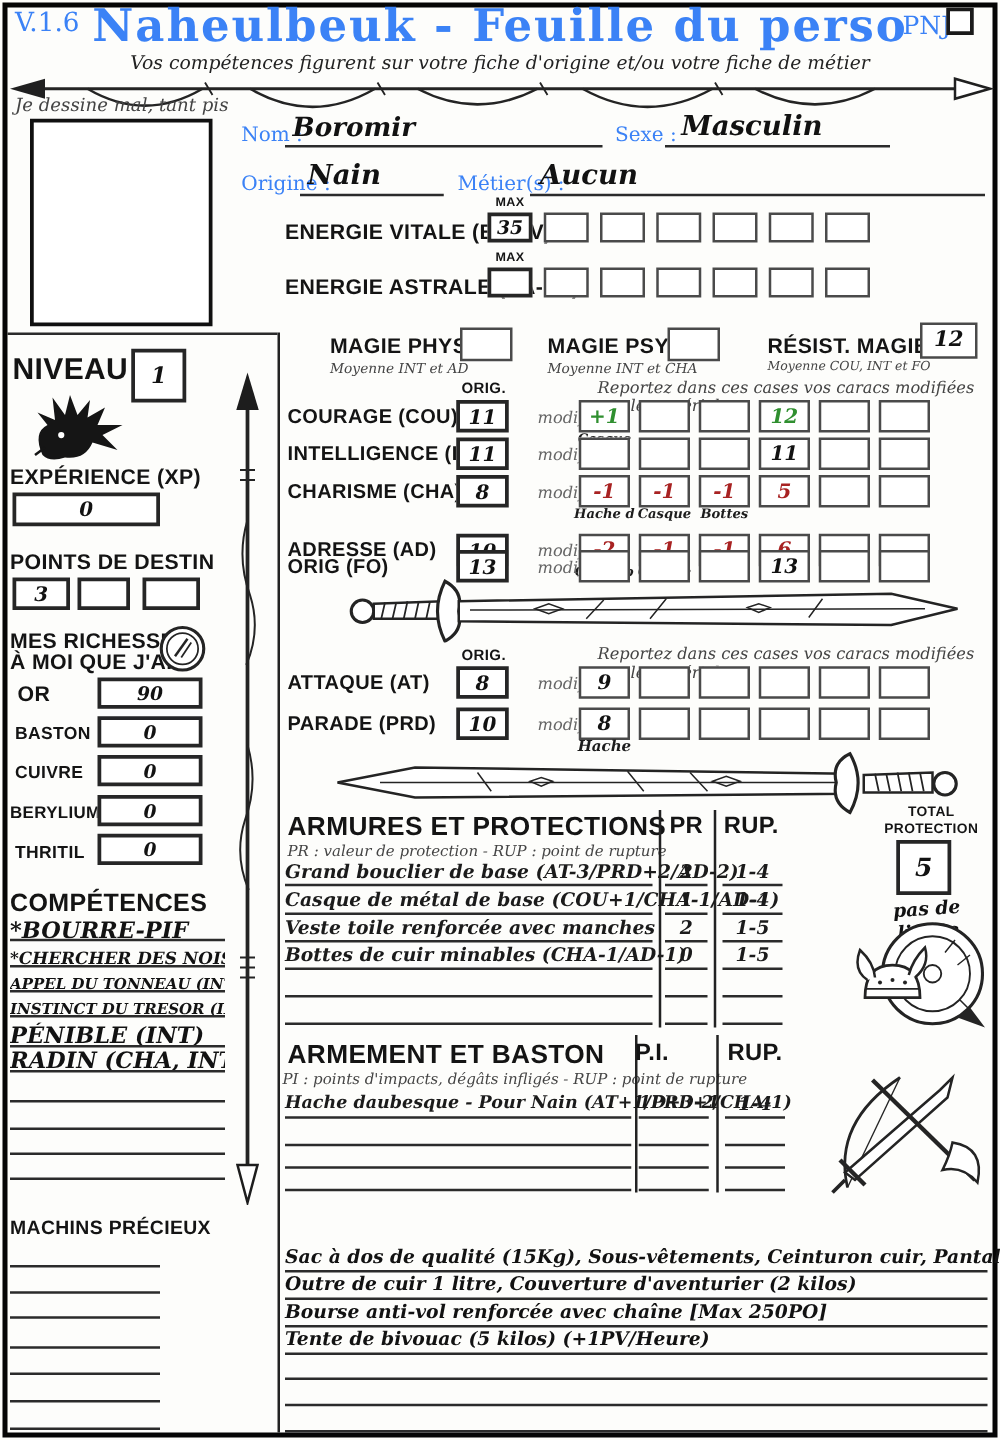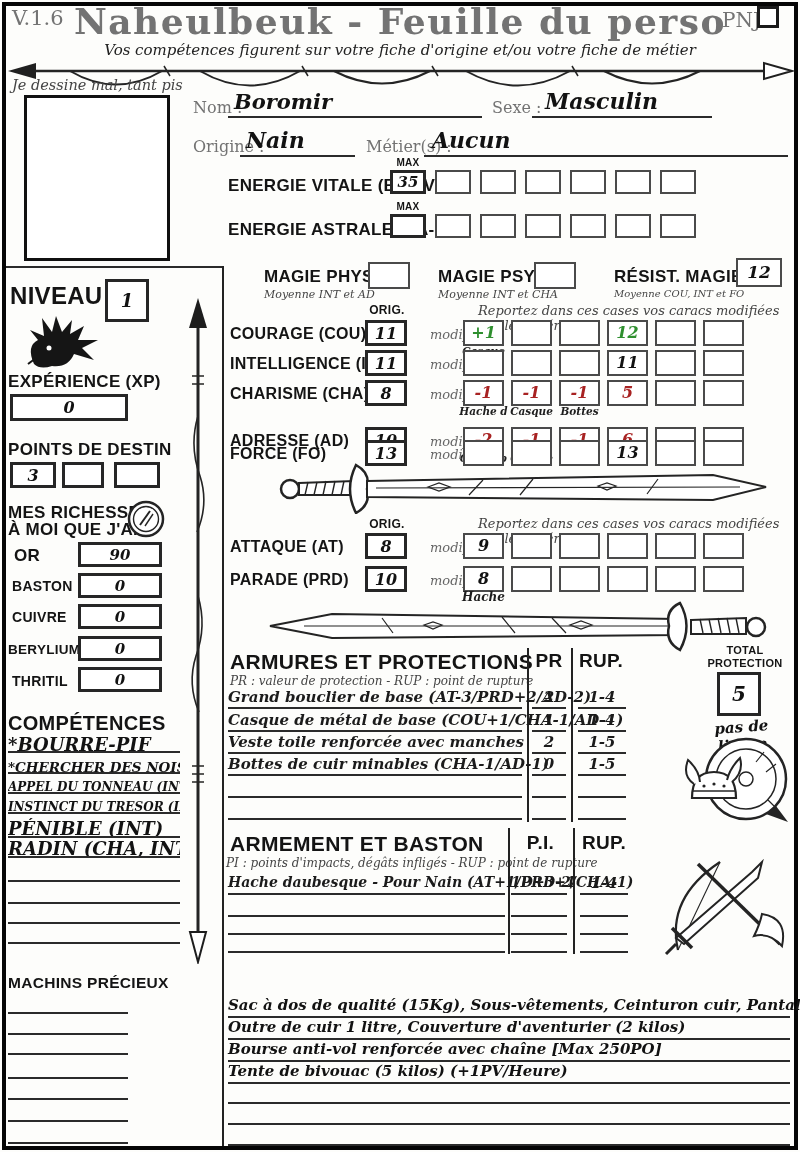--- a/index.html
+++ b/index.html
@@ -1,21 +1,21 @@
 <!DOCTYPE html>
 <html><head>
 <meta charset="utf-8">
 <style>
   *{box-sizing:border-box;margin:0;padding:0}
   body{margin:0;background:#9a9a9a;font-family:"Liberation Sans",sans-serif}
   #page{position:relative;width:800px;height:1152px;background:#fdfdfb;color:#1b1b1b;overflow:hidden;margin:0 auto}
   .frame{position:absolute;inset:2px;border:4px solid #050505;pointer-events:none}
   .abs{position:absolute}
   .bold{font-family:"Liberation Sans",sans-serif;font-weight:800;letter-spacing:.3px;color:#141414}
-  .srf{font-family:"DejaVu Serif",serif;color:#737373}
+  .srf{font-family:"DejaVu Serif",serif;color:#3b82f6}
   .hand{font-family:"DejaVu Serif",serif;font-style:italic;font-weight:700;color:#121212}
   .box{position:absolute;border:2px solid #4a4a4a;background:#fff;text-align:center}
   .obox{border-width:3px;border-color:#262626}
   .mcell{width:41px;height:26px}
   .ebox{width:36px;height:24px}
   .mval{display:block;line-height:21px;font-size:16px}
   .eval{display:block;line-height:19px;font-size:15px}
   [data-color="pos"]{color:#2f8f2f}
   [data-color="neg"]{color:#a82222}
   .msub{position:absolute;left:-8px;right:-8px;top:24px;font:italic 700 10.5px "DejaVu Serif",serif;color:#1d1d1d;line-height:11px;white-space:nowrap;text-align:center}
@@ -191,21 +191,21 @@
         <span class="msub">Bottes</span>
       </div>
     <div class="box mcell" style="left:607px;top:0">
         <span class="hand mval" data-color="neg">6</span>
       </div>
     <div class="box mcell" style="left:655px;top:0"></div>
     <div class="box mcell" style="left:703px;top:0"></div>
   </div>
 
   <div class="abs" style="left:0;top:440px;width:800px;height:30px">
-    <span class="bold" style="position:absolute;left:230px;top:5px;font-size:16px">FORCE (FO)</span>
+    <span class="bold" style="position:absolute;left:230px;top:5px;font-size:16px">ORIG (FO)</span>
     <div class="box obox" style="left:365px;top:0;width:42px;height:26px">
         <span class="hand mval">13</span>
       </div>
     <span class="note" style="position:absolute;left:430px;top:7px;font-size:13px;color:#666">modifiée...</span>
     <div class="box mcell" style="left:463px;top:0"></div>
     <div class="box mcell" style="left:511px;top:0"></div>
     <div class="box mcell" style="left:559px;top:0"></div>
     <div class="box mcell" style="left:607px;top:0">
         <span class="hand mval">13</span>
       </div>
@@ -408,21 +408,21 @@
     <line x1="8" y1="57" x2="52" y2="57" class="ink" stroke-width="1.4"></line>
     <circle cx="30" cy="50" r="1.6" fill="#242424"></circle>
       <circle cx="20" cy="52" r="1.6" fill="#242424"></circle>
       <circle cx="40" cy="52" r="1.6" fill="#242424"></circle>
   </svg>
 
   <span class="abs bold" style="left:230px;top:832px;font-size:21px">ARMEMENT ET BASTON</span>
   <span class="abs note" style="left:226px;top:856px;font-size:12px">PI : points d'impacts, dégâts infligés - RUP : point de rupture</span>
   <div class="vl" style="left:508px;top:828px;height:126px"></div>
   <div class="vl" style="left:573px;top:828px;height:126px"></div>
-  <span class="abs bold" style="left:508px;top:832px;width:65px;text-align:center;font-size:19px">P.I.</span>
+  <span class="abs bold" style="left:508px;top:832px;width:65px;font-size:19px">P.I.</span>
   <span class="abs bold" style="left:573px;top:832px;width:62px;text-align:center;font-size:19px">RUP.</span>
 
   <div class="aname" style="top:874px;width:277px;font-size:14px">Hache daubesque - Pour Nain (AT+1/PRD-2/CHA-1)</div>
   <div class="acell" style="left:511px;top:874px;width:56px;font-size:14px">1D+3+1</div>
   <div class="acell" style="left:580px;top:874px;width:48px">1-4</div>
   <div class="ul" style="left:228px;top:915px;width:277px;border-bottom-width:2.5px"></div>
   <div class="ul" style="left:511px;top:915px;width:56px"></div>
   <div class="ul" style="left:580px;top:915px;width:48px"></div>
   <div class="ul" style="left:228px;top:933px;width:277px;border-bottom-width:2.5px"></div>
   <div class="ul" style="left:511px;top:933px;width:56px"></div>

